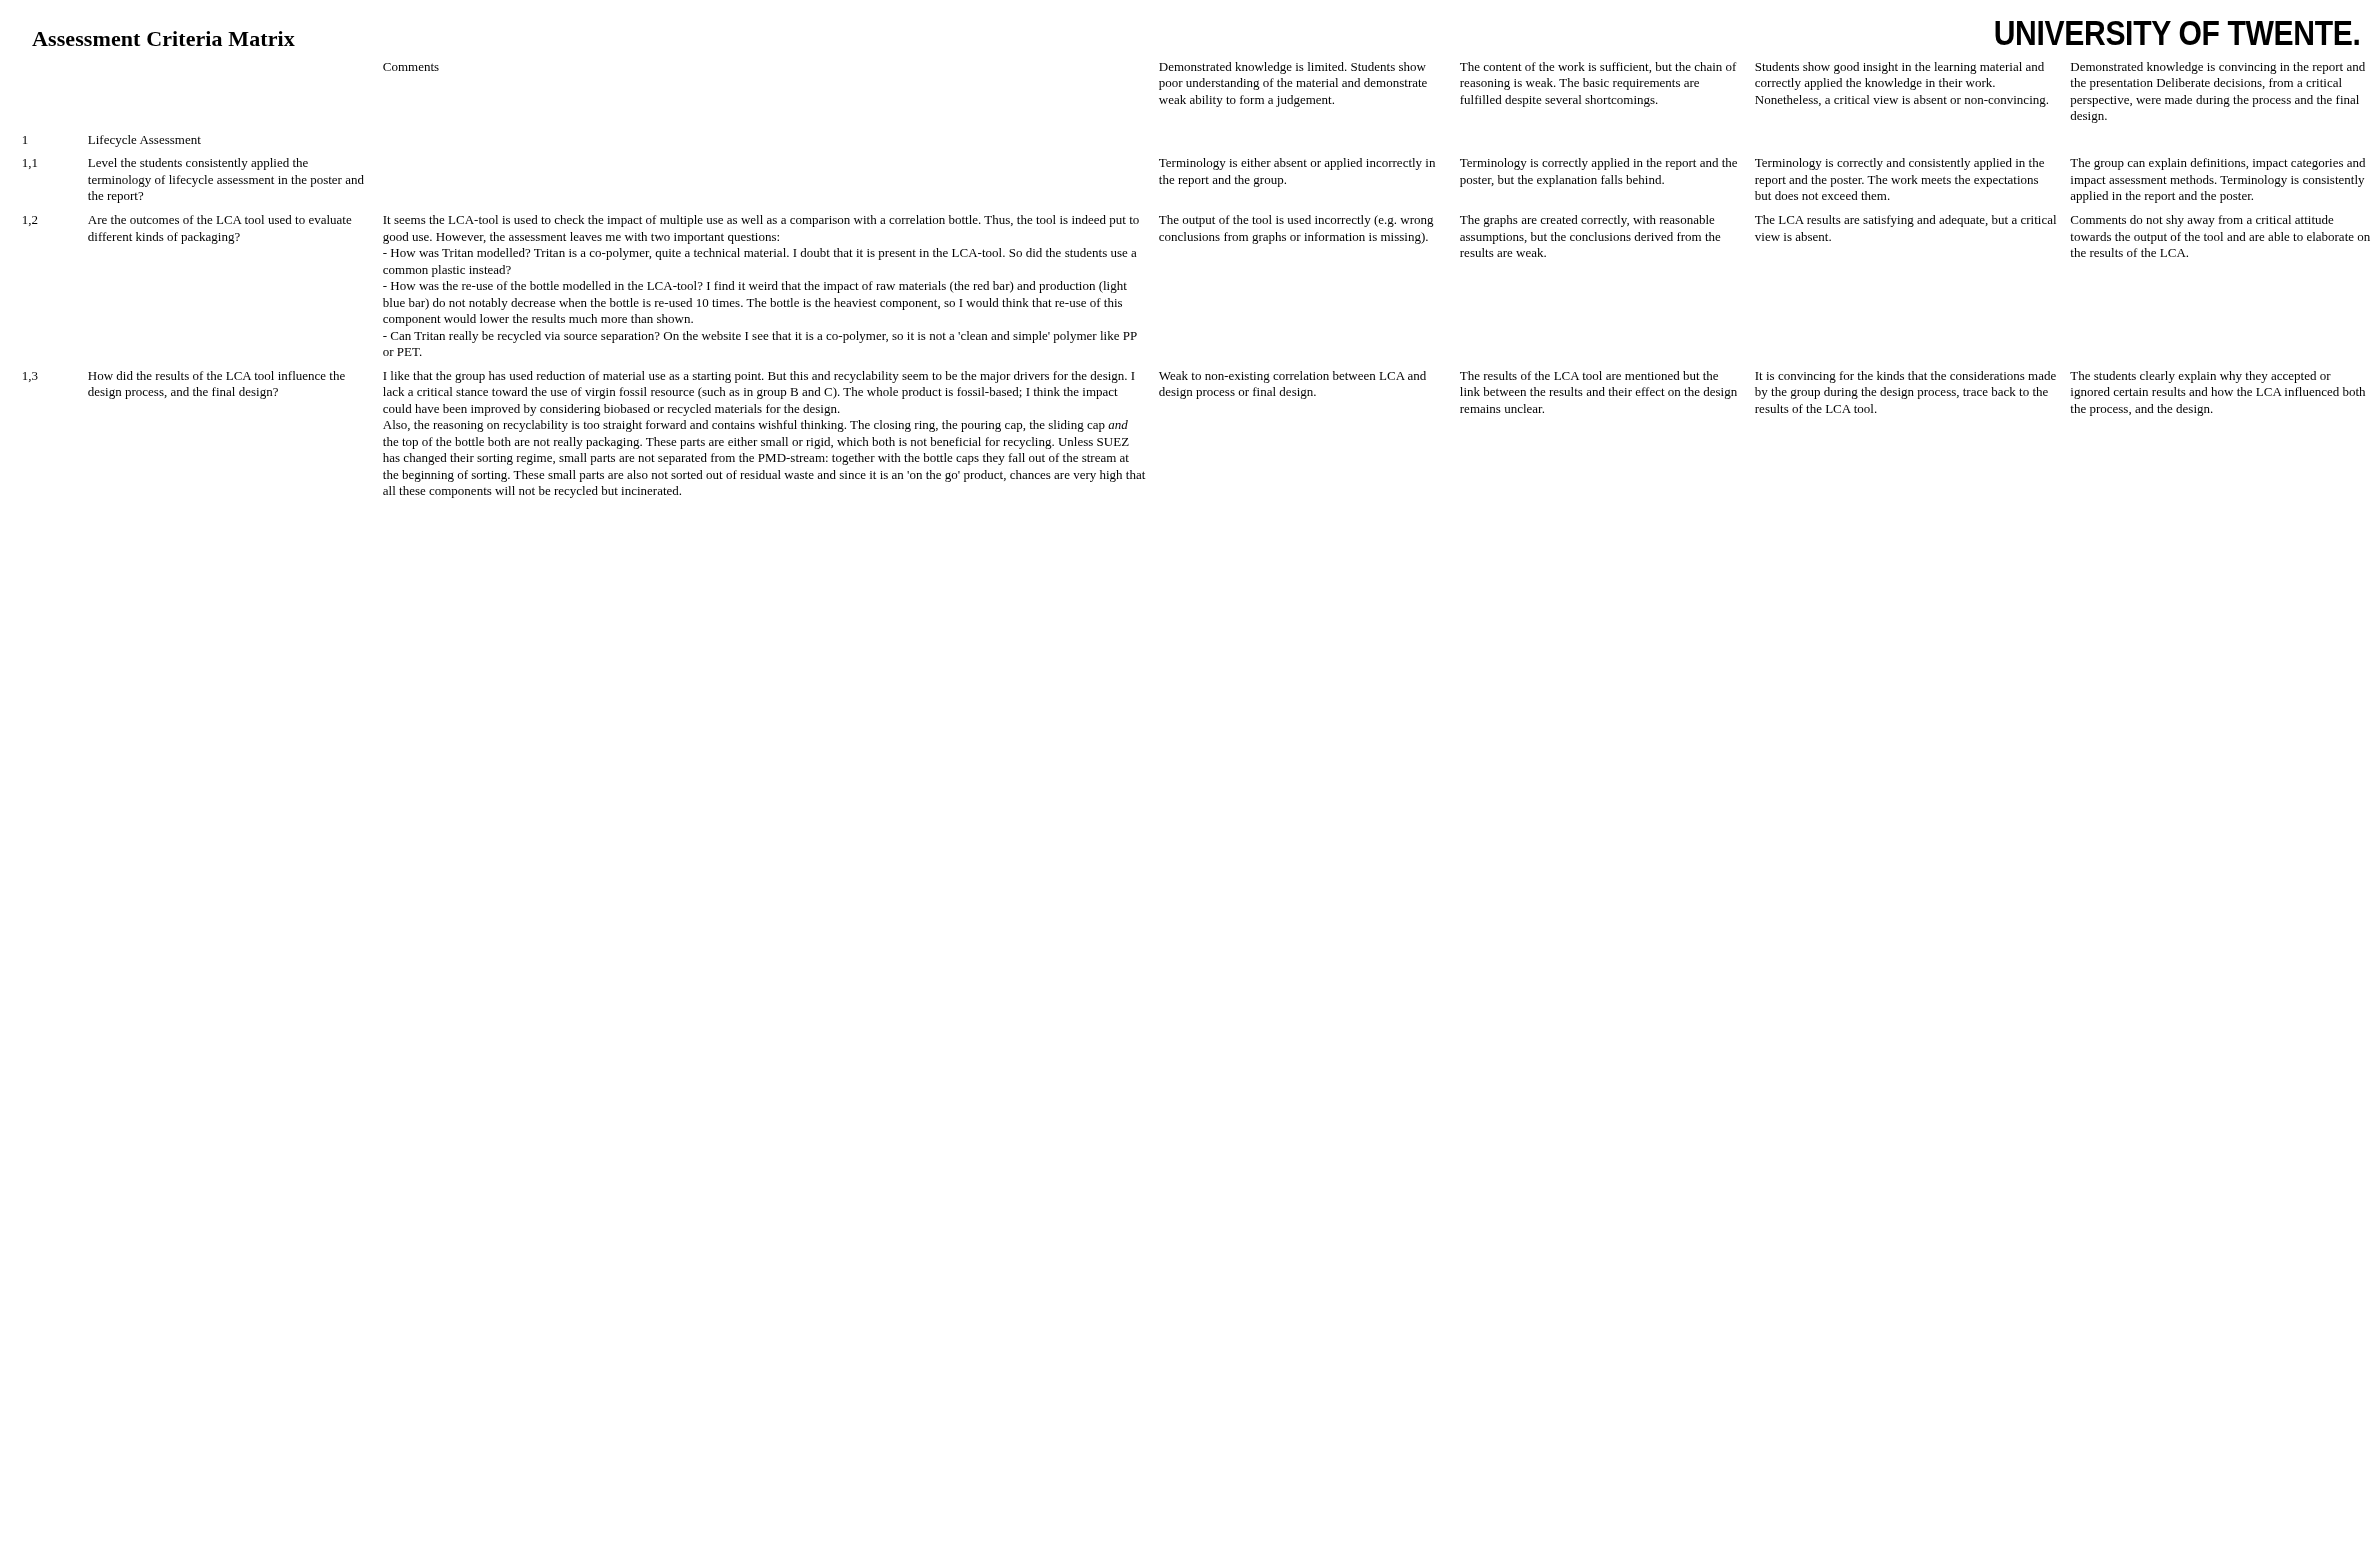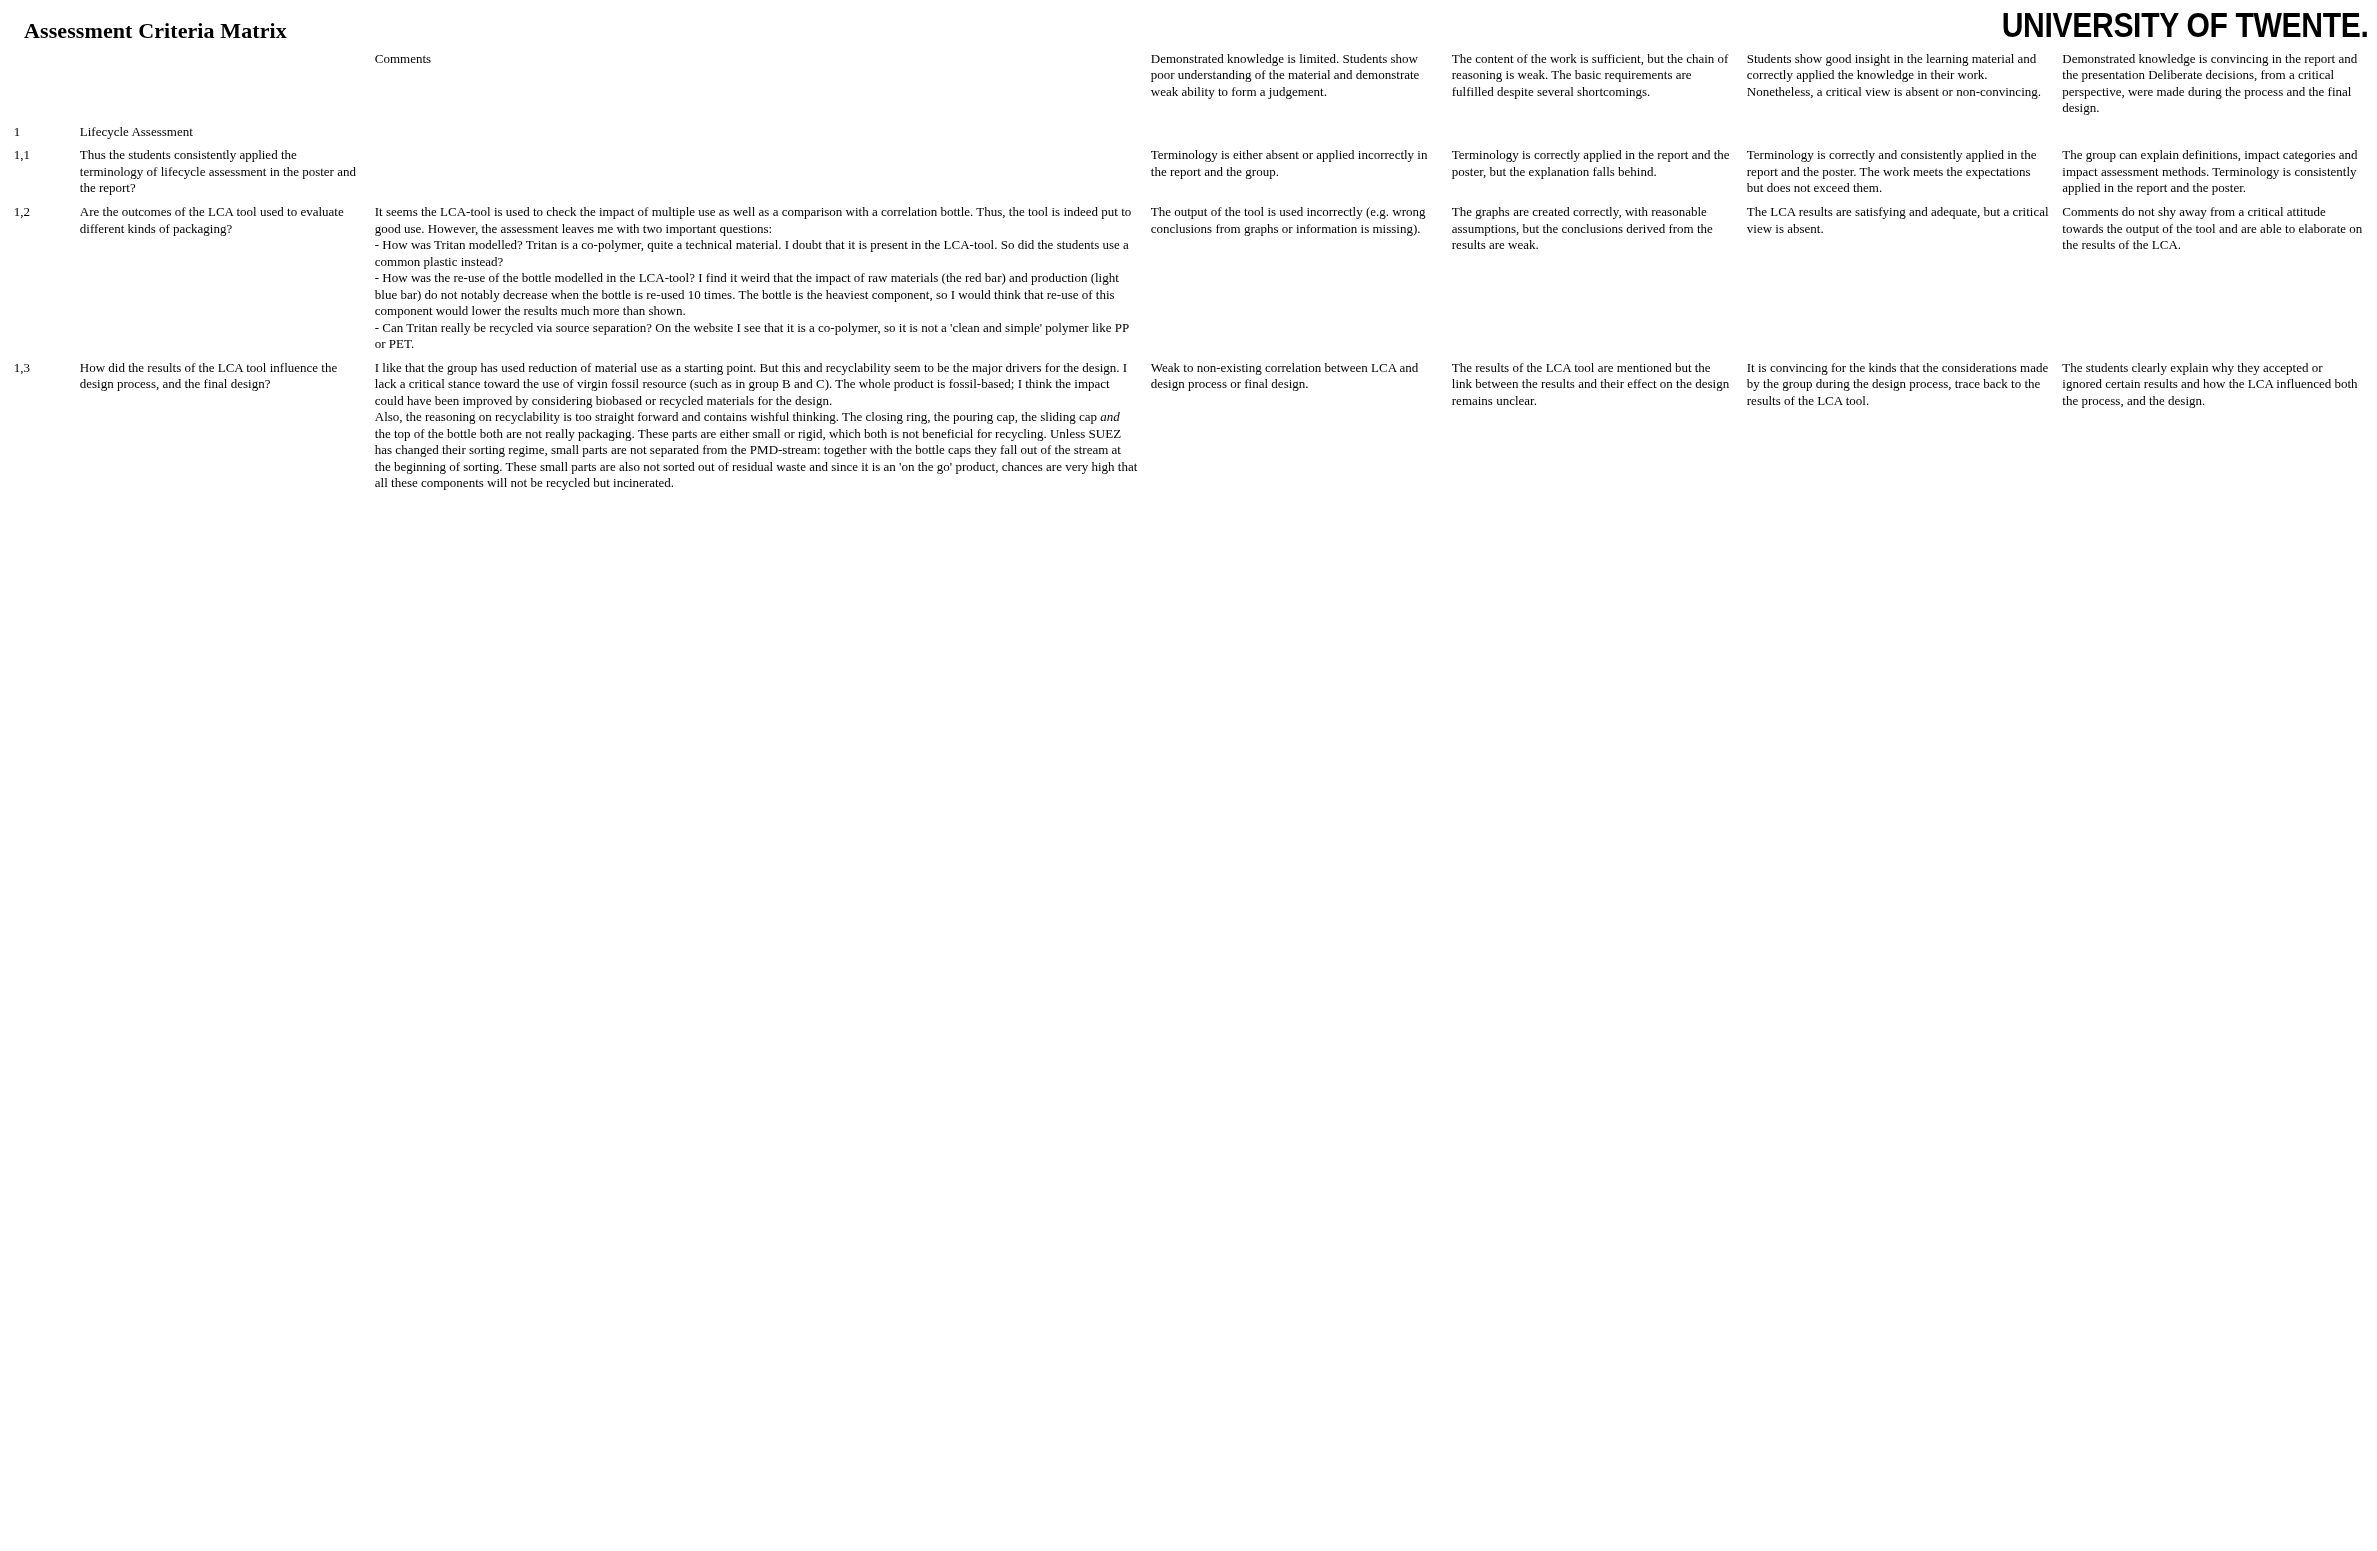--- a/index.html
+++ b/index.html
@@ -13,21 +13,21 @@
     font-family: "Liberation Serif", "DejaVu Serif", serif;
     color: #000000;
     overflow: hidden;
   }
 
   .page {
     position: relative;
     width: 2377px;
     height: 1551px;
     box-sizing: border-box;
-    padding: 0;
+    padding: 8px;
   }
 
   
   .top-bar {
     position: relative;
     height: 47px;
   }
   .doc-title {
     position: absolute;
     left: 24px;
@@ -179,21 +179,21 @@
         <tr class="section">
           <td class="sec-num">1</td>
           <td class="sec-name" colspan="2">Lifecycle Assessment</td>
           <td class="sec-blank-l">&nbsp;</td>
           <td class="sec-blank-l">&nbsp;</td>
           <td class="sec-blank-l">&nbsp;</td>
           <td class="sec-blank-end">&nbsp;</td>
         </tr>
         <tr class="data">
           <td class="num">1,1</td>
-          <td class="crit">Thus the students consistently applied the terminology of lifecycle assessment in the poster and the report?</td>
+          <td class="crit">Level the students consistently applied the terminology of lifecycle assessment in the poster and the report?</td>
           <td class="comment"></td>
           <td class="lvl-cell">Terminology is either absent or applied incorrectly in the report and the group.</td>
           <td class="lvl-cell">Terminology is correctly applied in the report and the poster, but the explanation falls behind.</td>
           <td class="lvl-cell selected">Terminology is correctly and consistently applied in the report and the poster. The work meets the expectations but does not exceed them.</td>
           <td class="lvl-cell">The group can explain definitions, impact categories and impact assessment methods. Terminology is consistently applied in the report and the poster.</td>
         </tr>
         <tr class="data">
           <td class="num">1,2</td>
           <td class="crit">Are the outcomes of the LCA tool used to evaluate different kinds of packaging?</td>
           <td class="comment">

